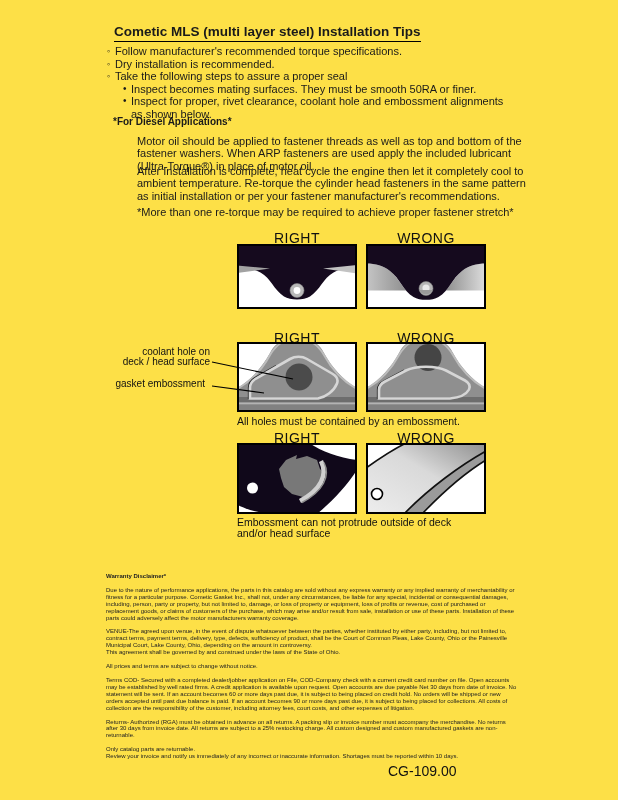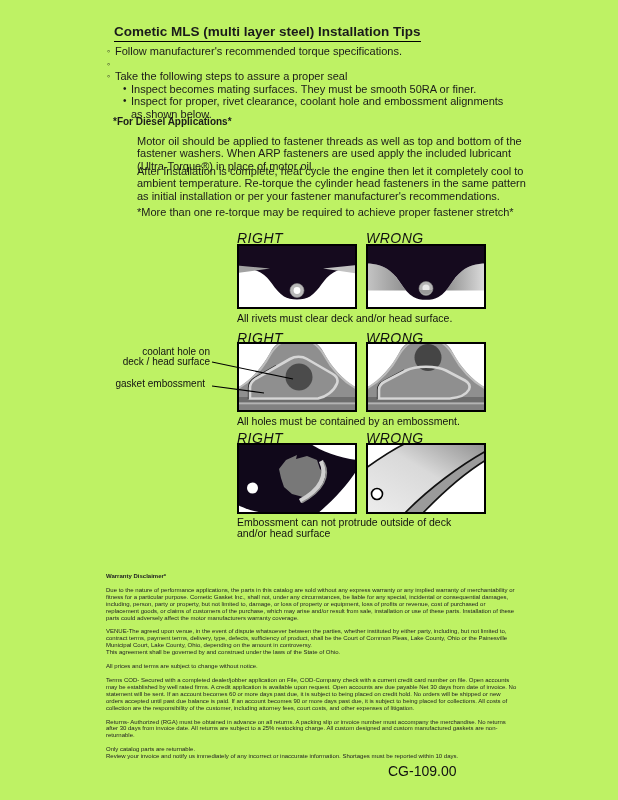--- a/index.html
+++ b/index.html
@@ -1,17 +1,17 @@
 <!DOCTYPE html>
 <html><head>
 <meta charset="utf-8">
 <style>
   html,body{margin:0;padding:0;background:#ffffff;}
   #page{
-    position:relative;width:618px;height:800px;background:#bef264;
+    position:relative;width:618px;height:800px;background:#fde047;
     font-family:"Liberation Sans", sans-serif;color:#1a1a1a;overflow:hidden;
   }
   .abs{position:absolute;}
   
   .title{
     left:114px;top:24px;font-size:13.5px;font-weight:bold;
     border-bottom:1.6px solid #000;padding-bottom:2px;white-space:nowrap;
   }
   
   .tips{left:107px;top:45px;width:400px;font-size:11px;line-height:12.5px;}
@@ -19,21 +19,21 @@
   .tip-marker{width:8px;font-size:9px;flex:0 0 8px;}
   .tip-sub{padding-left:16px;}
   .tip-sub .tip-marker{font-size:10px;}
   
   .diesel-h{left:113px;top:116px;font-size:10px;font-weight:bold;}
   .para{left:113px;width:392px;font-size:11px;line-height:12.4px;margin-left:24px;}
   .p1{top:135px;}
   .p2{top:165px;}
   .p3{top:206px;}
   
-  .fig-label{width:120px;font-size:14px;letter-spacing:.5px;color:#111;font-style:italic;}
+  .fig-label{width:120px;text-align:center;font-size:14px;letter-spacing:.5px;color:#111;}
   .lbl-r1{top:230px;} .lbl-r2{top:330px;} .lbl-r3{top:430px;}
   .col-right{left:237px;} .col-wrong{left:366px;}
   .fig-box{width:120px;}
   .box-r1{top:244px;height:65px;}
   .box-r2{top:342px;height:70px;}
   .box-r3{top:443px;height:71px;}
   .fig-box svg{display:block;width:100%;height:100%;}
   .caption{left:237px;width:280px;font-size:10.5px;line-height:10.8px;color:#111;white-space:pre-line;}
   .cap-r1{top:313px;} .cap-r2{top:416px;} .cap-r3{top:517px;}
   
@@ -55,20 +55,21 @@
 
   <div class="abs title">Cometic MLS (multi layer steel) Installation Tips</div>
 
   <div class="abs tips">
     <div class="tip-row">
       <span class="tip-marker">◦</span>
       <span>Follow manufacturer's recommended torque specifications.</span>
     </div>
     <div class="tip-row">
       <span class="tip-marker">◦</span>
+      <span>Dry installation is recommended.</span>
     </div>
     <div class="tip-row">
       <span class="tip-marker">◦</span>
       <span>Take the following steps to assure a proper seal</span>
     </div>
     <div class="tip-row tip-sub">
       <span class="tip-marker">•</span>
       <span>Inspect becomes mating surfaces.  They must be smooth 50RA or finer.</span>
     </div>
     <div class="tip-row tip-sub">
@@ -111,21 +112,20 @@
       <rect x="0" y="0" width="120" height="65" fill="#ffffff"></rect>
       <path d="M0,19.5 C10,19.5 17,21.5 24,27 C31,32.7 34.5,40 40,46.5 L0,46.5 Z" fill="url(#g2l)"></path>
       <path d="M120,19.5 C110,19.5 103,21.5 96,27 C89,32.7 85.5,40 80,46.5 L120,46.5 Z" fill="url(#g2r)"></path>
       <path d="M0,0 H120 V19.5 C110,19.5 103,21.5 96,27 C85.5,35 83,47 72.5,53 C66,56.8 54,56.8 47.5,53 C37,47 34.5,35 24,27 C17,21.5 10,19.5 0,19.5 Z" fill="#150a1e"></path>
       <circle cx="60" cy="44.5" r="7" fill="#b5b5b5" stroke="#858585" stroke-width="0.6"></circle>
       <circle cx="60" cy="44" r="3.6" fill="#e9e9e9"></circle>
       <path d="M53.5,46 A7,7 0 0 0 66.5,46 Z" fill="#9a9a9a"></path>
       <rect x="1" y="1" width="118" height="63" fill="none" stroke="#000000" stroke-width="2"></rect>
     </svg>
   </div>
-  <div class="abs caption cap-r1">All rivets must clear deck and/or head surface.</div>
 
   <div class="abs fig-label lbl-r2 col-right">RIGHT</div>
   <div class="abs fig-label lbl-r2 col-wrong">WRONG</div>
 
   <div class="abs annot annot1">coolant hole on
 deck / head surface</div>
   <div class="abs annot annot2">gasket embossment</div>
   <svg class="abs leader" viewBox="0 0 100 45">
     <line x1="12" y1="7" x2="93" y2="24" stroke="#000" stroke-width="1.1"></line>
     <line x1="12" y1="31" x2="64" y2="38" stroke="#000" stroke-width="1.1"></line>

